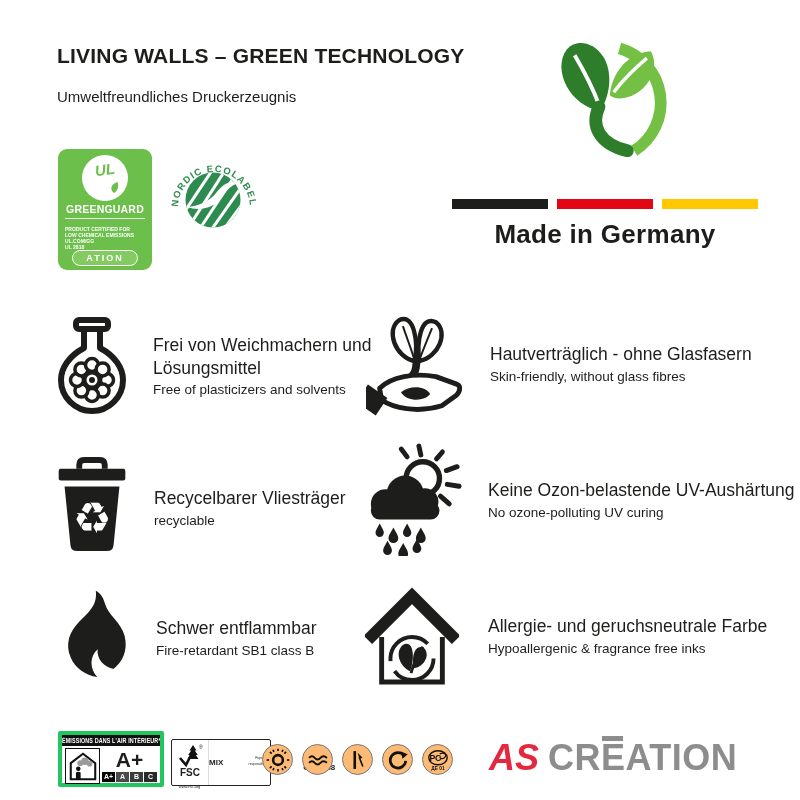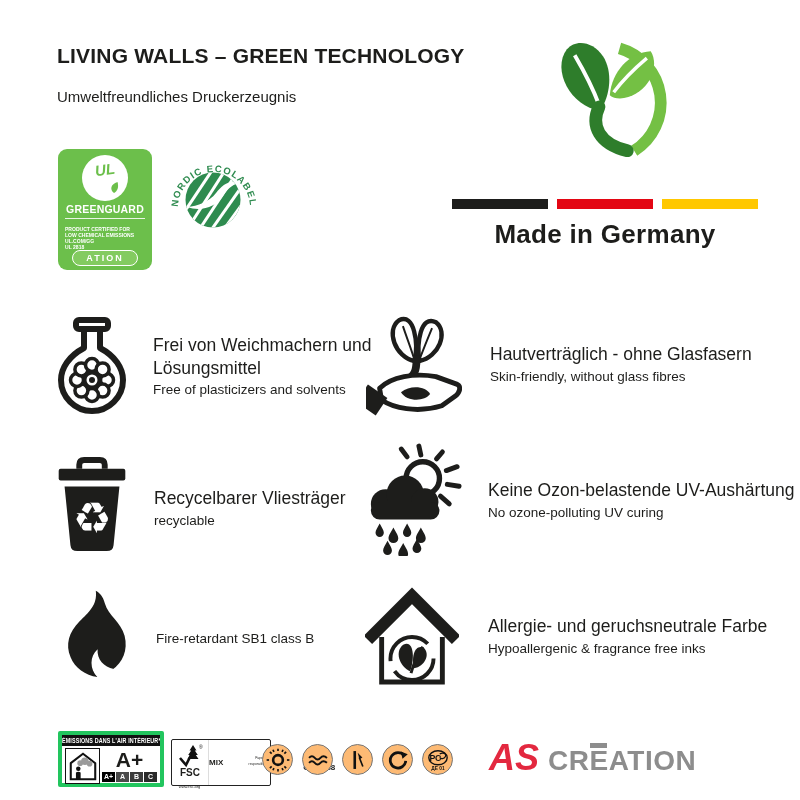--- a/index.html
+++ b/index.html
@@ -64,21 +64,21 @@
   .fsc-mix{font-size:8px;font-weight:bold;}
   .fsc-desc{height:13px;text-align:center;}
   .fsc-desc span{display:inline-block;font-size:9px;line-height:1.15;transform:scale(.6);transform-origin:50% 0;white-space:nowrap;}
   .fsc-code{font-size:8px;font-weight:bold;margin-top:1px;}
 
   .circles{position:absolute;left:262px;top:744px;display:flex;gap:9px;}
   .circ{width:31px;height:31px;border-radius:50%;border:1.6px solid #777;background:#fdba74;box-sizing:border-box;display:flex;align-items:center;justify-content:center;}
 
   .brandrow{position:absolute;left:489px;top:740px;display:flex;align-items:baseline;line-height:1;}
   .brand-as{font-size:36px;font-weight:bold;font-style:italic;margin-right:9px;}
-  .brand-cr{font-size:28px;font-weight:bold;letter-spacing:.5px;}
+  .brand-cr{font-size:36px;font-weight:bold;letter-spacing:.5px;}
   .e-mac{position:relative;display:inline-block;}
   .e-mac::before{content:"";position:absolute;left:4%;right:10%;top:-4px;height:4.5px;background:#8d8d8d;}
 </style>
 </head>
 <body>
 
 <div class="stage">
 
   <div class="header-title">LIVING WALLS – GREEN TECHNOLOGY</div>
   <div class="header-sub">Umweltfreundliches Druckerzeugnis</div>
@@ -240,20 +240,21 @@
   </div>
 
   <div class="feat nowrap" style="left:58px;top:580px;">
     <div class="f-icon" style="width:72px;margin-right:26px;">
       <svg width="76" height="105" viewBox="0 0 80 108">
         <path d="M42 2 C44 18 34 26 24 36 C12 48 8 62 14 76 C19 88 30 96 44 98 C38 90 36 82 40 74 C42 84 50 90 60 90 C72 82 78 68 74 52 C70 37 56 30 52 16 C50 8 46 4 42 2 Z" fill="#1d1d1b"></path>
         <path d="M44 98 C35 89 35 75 44 67 C43 78 51 87 62 89 C57 94 50 97 44 98 Z" fill="#fff"></path>
       </svg>
     </div>
     <div class="f-text" style="width:250px;">
+      <div class="f-title">Schwer entflammbar</div>
       <div class="f-sub">Fire-retardant SB1 class B</div>
     </div>
   </div>
 
   <div class="feat nowrap" style="left:364px;top:578px;">
     <div class="f-icon" style="width:96px;margin-right:28px;">
       <svg width="94" height="106" viewBox="0 0 96 108">
         <path d="M17 55 L17 101 L79 101 L79 55" fill="#fff" stroke="#1d1d1b" stroke-width="5"></path>
         <path d="M3 58 L48 13 L93 58" fill="none" stroke="#1d1d1b" stroke-width="12"></path>
         <circle cx="48" cy="77" r="22" fill="none" stroke="#1d1d1b" stroke-width="4" pathLength="100" stroke-dasharray="40 8 40 12"></circle>

